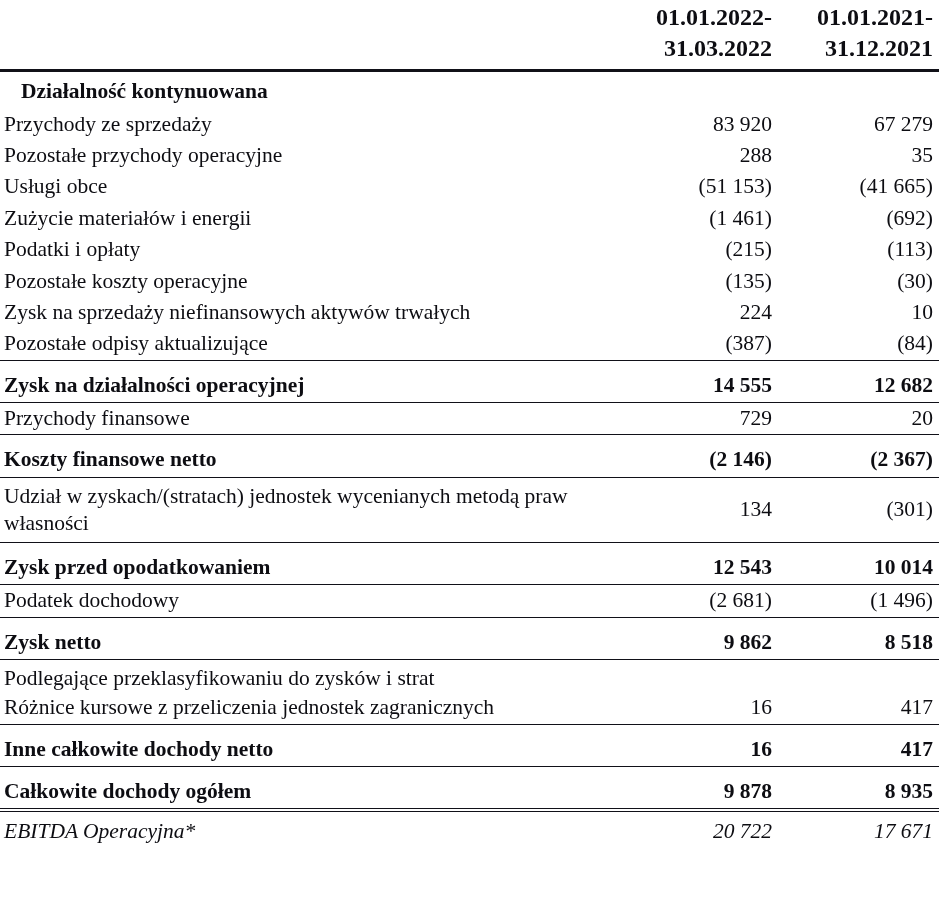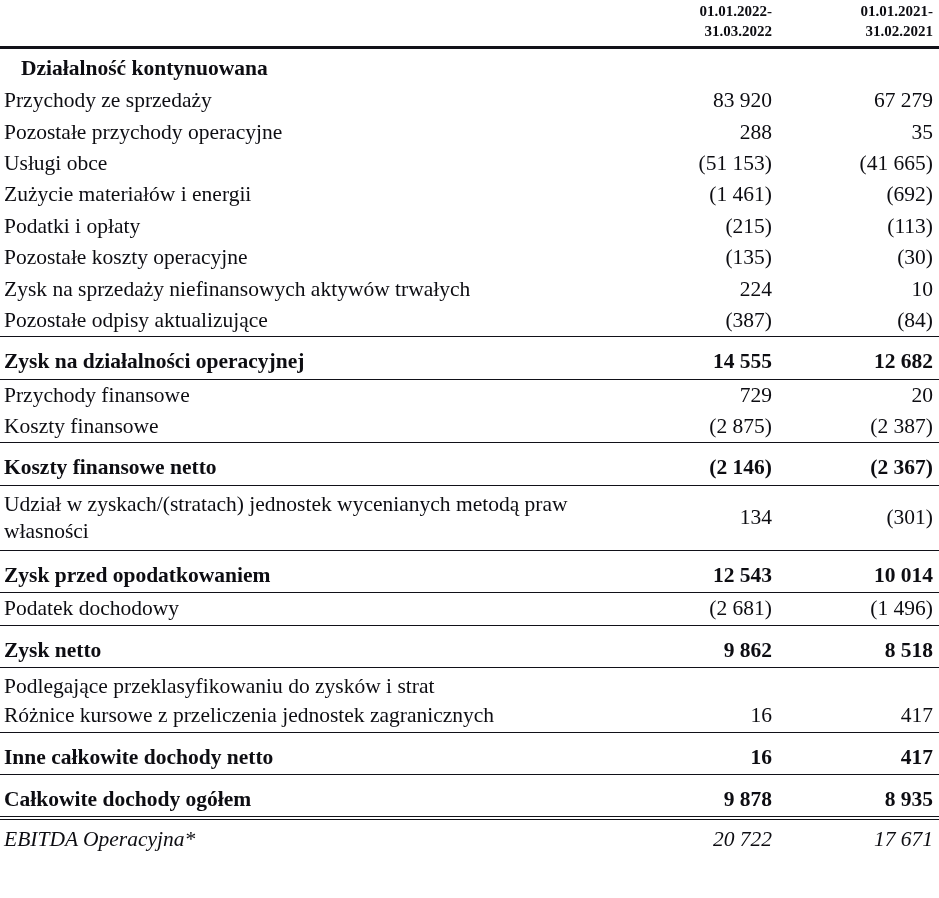--- a/index.html
+++ b/index.html
@@ -38,21 +38,21 @@
 
   th, td {
     padding: 0;
     vertical-align: bottom;
     border: 0;
   }
 
   
   thead th {
     font-weight: bold;
-    font-size: 15px;
+    font-size: 24px;
     line-height: 1.3;
     padding: 2px 0 5px 0;
     vertical-align: bottom;
   }
   th.hdr-label {
     text-align: left;
   }
   th.hdr-val {
     text-align: right;
     padding-right: 6px;
@@ -133,21 +133,21 @@
 
     <thead>
       <tr class="header-row">
         <th class="hdr-label"></th>
         <th class="hdr-val">
           <span class="d1">01.01.2022-</span>
           <span class="d2">31.03.2022</span>
         </th>
         <th class="hdr-val">
           <span class="d1">01.01.2021-</span>
-          <span class="d2">31.02.2021</span>
+          <span class="d2">31.12.2021</span>
         </th>
       </tr>
     </thead>
 
     <tbody id="fin-body">
         <tr class="section-head">
           <td class="lbl">Działalność kontynuowana</td>
           <td class="val"></td>
           <td class="val"></td>
         </tr>
@@ -193,25 +193,20 @@
         </tr>
         <tr class="total">
           <td class="lbl">Zysk na działalności operacyjnej</td>
           <td class="val">14 555</td>
           <td class="val">12 682</td>
         </tr>
         <tr class="plain">
           <td class="lbl">Przychody finansowe</td>
           <td class="val">729</td>
           <td class="val">20</td>
-        </tr>
-        <tr class="plain">
-          <td class="lbl">Koszty finansowe</td>
-          <td class="val">(2 875)</td>
-          <td class="val">(2 387)</td>
         </tr>
         <tr class="total">
           <td class="lbl">Koszty finansowe netto</td>
           <td class="val">(2 146)</td>
           <td class="val">(2 367)</td>
         </tr>
         <tr class="tall">
           <td class="lbl">Udział w zyskach/(stratach) jednostek wycenianych metodą praw własności</td>
           <td class="val">134</td>
           <td class="val">(301)</td>

